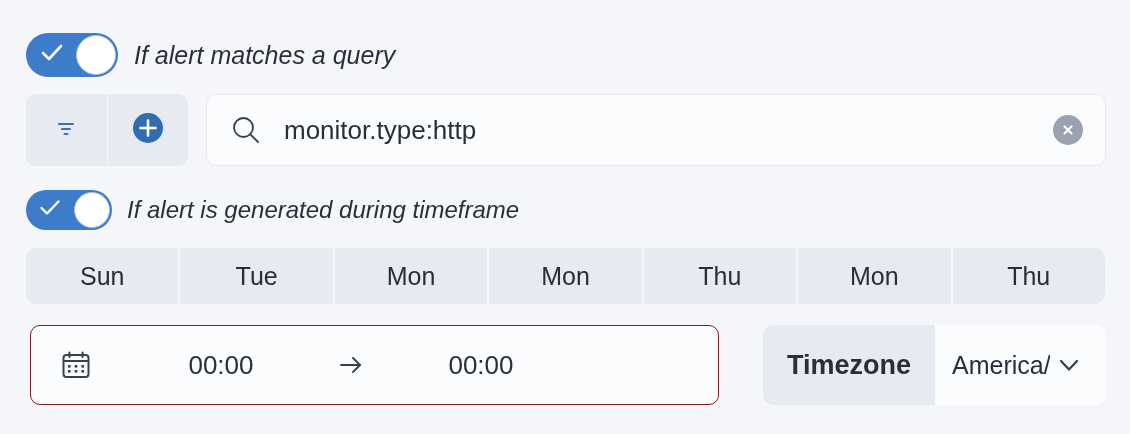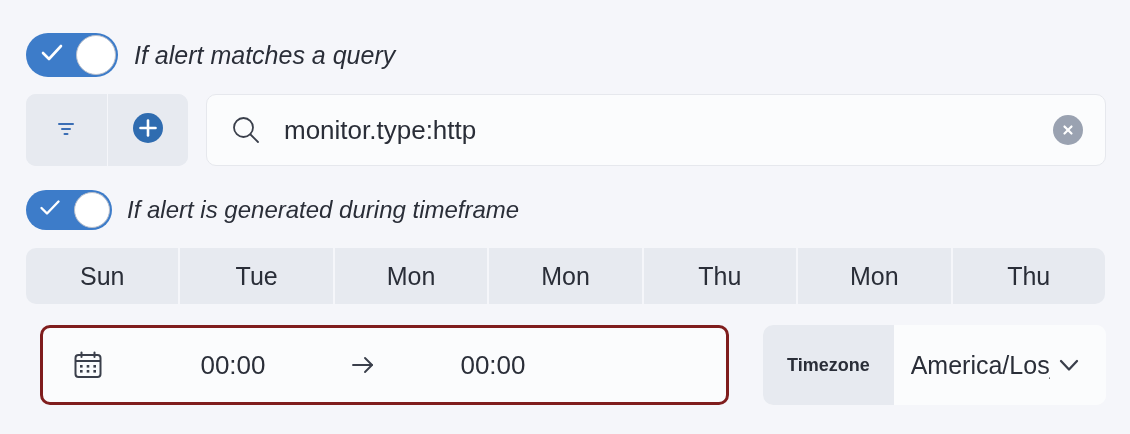--- a/index.html
+++ b/index.html
@@ -153,27 +153,27 @@
     font-size: 25px;
     color: #2a2e38;
   }
   .day + .day {
     border-left: 2px solid #f5f6fa;
   }
 
   
   .time-box {
     position: absolute;
-    left: 40px;
+    left: 30px;
     top: 325px;
     width: 689px;
     height: 80px;
     box-sizing: border-box;
     background: #fbfcfd;
-    border: 3px solid #7f1d1d;
+    border: 1px solid #7f1d1d;
     border-radius: 10px;
     display: flex;
     align-items: center;
   }
   .cal-wrap {
     margin-left: 28px;
     display: flex;
     align-items: center;
   }
   .time-val {
@@ -201,21 +201,21 @@
     align-items: stretch;
     border-radius: 10px;
     overflow: hidden;
     background: #fbfcfd;
   }
   .tz-label {
     background: #e7eaf0;
     display: flex;
     align-items: center;
     padding: 0 24px;
-    font-size: 18px;
+    font-size: 27px;
     font-weight: bold;
     color: #2a2e38;
     white-space: nowrap;
   }
   .tz-value-wrap {
     flex: 1 1 auto;
     display: flex;
     align-items: center;
     background: #fbfcfd;
     overflow: hidden;

